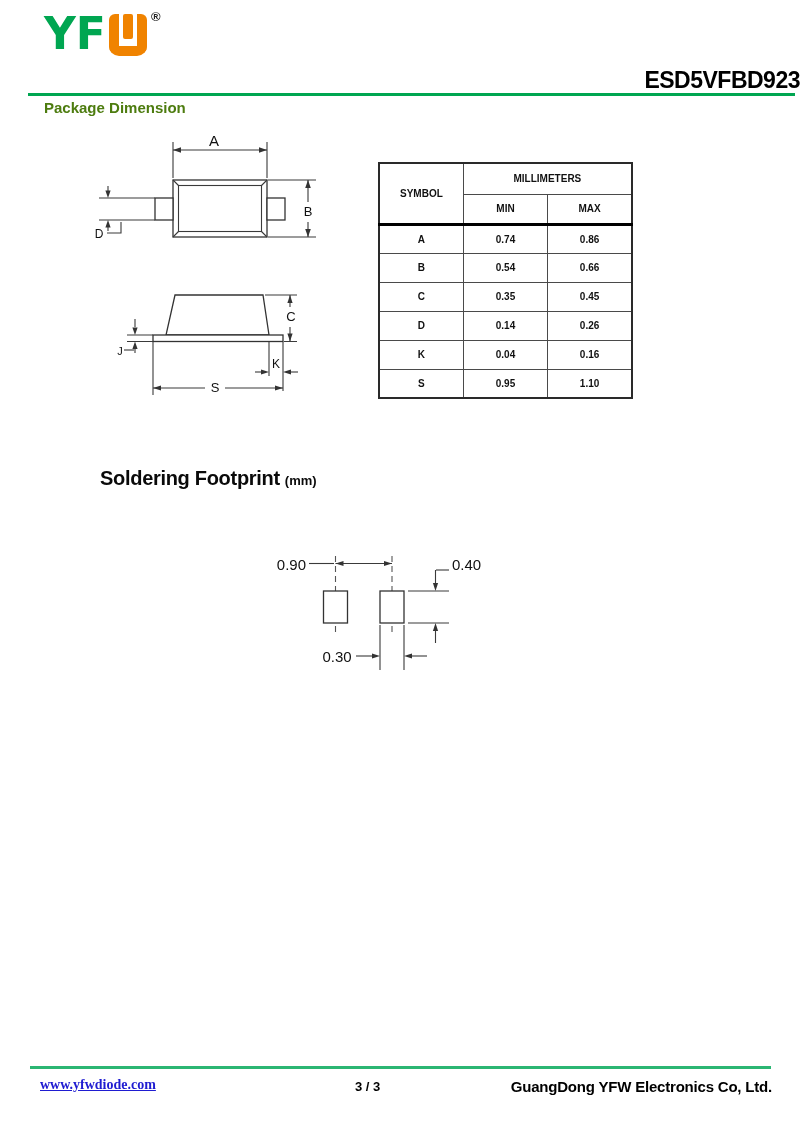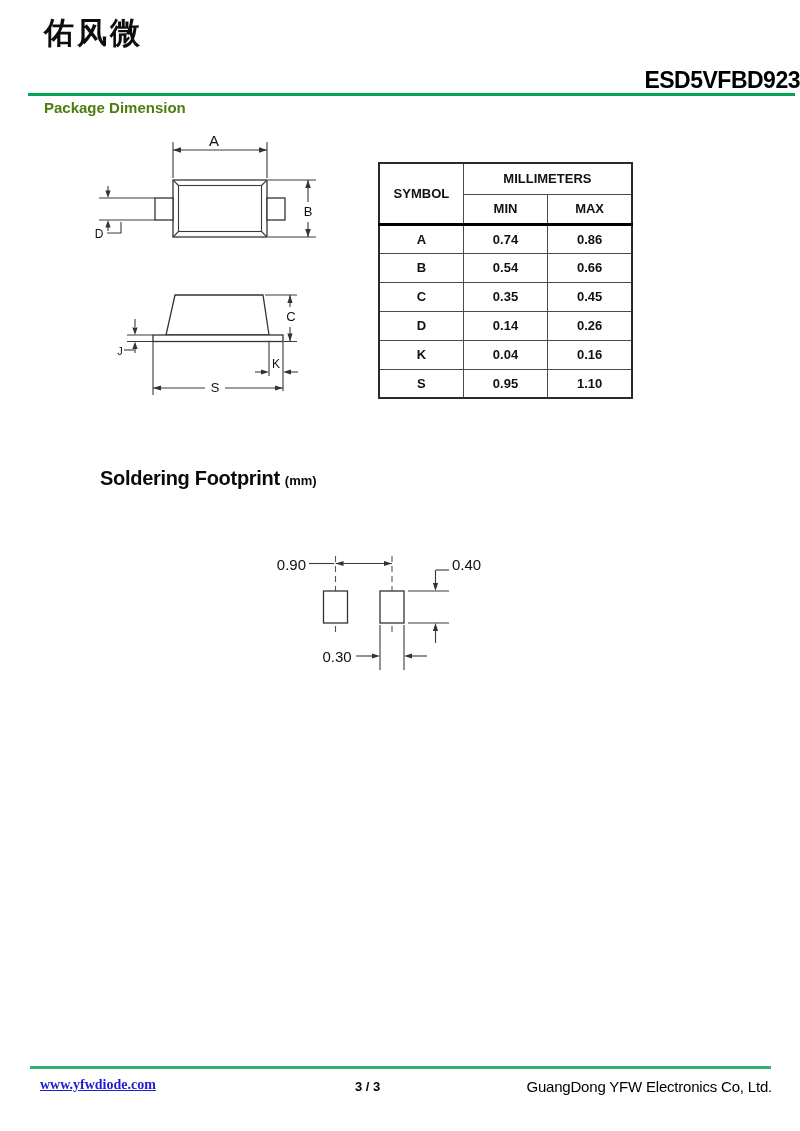--- a/index.html
+++ b/index.html
@@ -51,21 +51,21 @@
   svg .dash { stroke:#555; stroke-width:1.1; stroke-dasharray:6,4; fill:none; }
 
   
   table.dim {
     position:absolute; left:378px; top:162px; width:255px;
     border-collapse:collapse; table-layout:fixed;
     border:2px solid #2a2a2a;
   }
   table.dim th, table.dim td {
     border:1px solid #4a4a4a; text-align:center; vertical-align:middle;
-    font-size:13px; font-weight:700; color:#111; padding:0;
+    font-size:10px; font-weight:700; color:#111; padding:0;
   }
   table.dim thead tr.grp th { height:31px; }
   table.dim thead tr.sub th { height:30px; border-bottom:3px solid #000;margin-top:24px; }
   table.dim th.sym { border-bottom:3px solid #000; }
   table.dim tbody td { height:29px; }
 
   
   .fp-heading { position:absolute; left:100px; top:467px; white-space:nowrap; }
   .fp-heading .big { font-size:20px; font-weight:800; letter-spacing:-0.3px; color:#0a0a0a;margin-top:21px; }
   .fp-heading .unit { font-size:13px; font-weight:700; margin-left:5px; color:#0a0a0a; }
@@ -75,28 +75,35 @@
   .footer-link {
     position:absolute; left:40px; top:1077px;
     font-size:14px; font-weight:700; color:#1F1CD1; text-decoration:underline;font-family:Liberation Serif, serif;
   }
   .footer-page {
     position:absolute; left:355px; top:1079px; width:100px; text-align:left;
     font-size:13px; font-weight:700; color:#000;
   }
   .footer-company {
     position:absolute; right:28px; top:1078px;
-    font-size:15px; font-weight:400; letter-spacing:-0.2px; color:#000;
+    font-size:15px; font-weight:700; letter-spacing:-0.2px; color:#000;
   }
 </style>
 </head>
 <body>
 
 <div class="logo">
-  <div class="logo-cn">佑风微</div>
+  <div class="logo-row">
+    <span class="logo-yf">YF</span>
+    <span class="logo-sha">
+      <span class="u"></span>
+        <span class="mid"></span>
+    </span>
+    <span class="logo-reg">®</span>
+  </div>
 </div>
 
 <div class="part-number">ESD5VFBD923</div>
 <div class="header-rule"></div>
 <div class="section-title">Package Dimension</div>
 
 <svg class="overlay" width="800" height="1131" viewBox="0 0 800 1131">
 
   <g>
 

